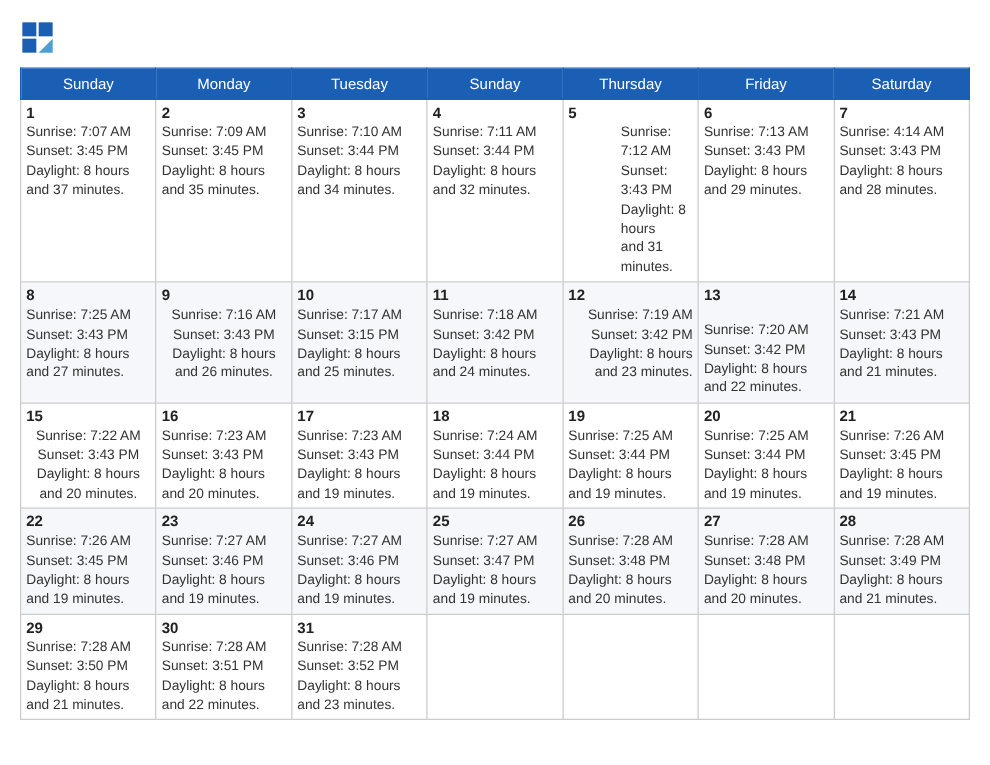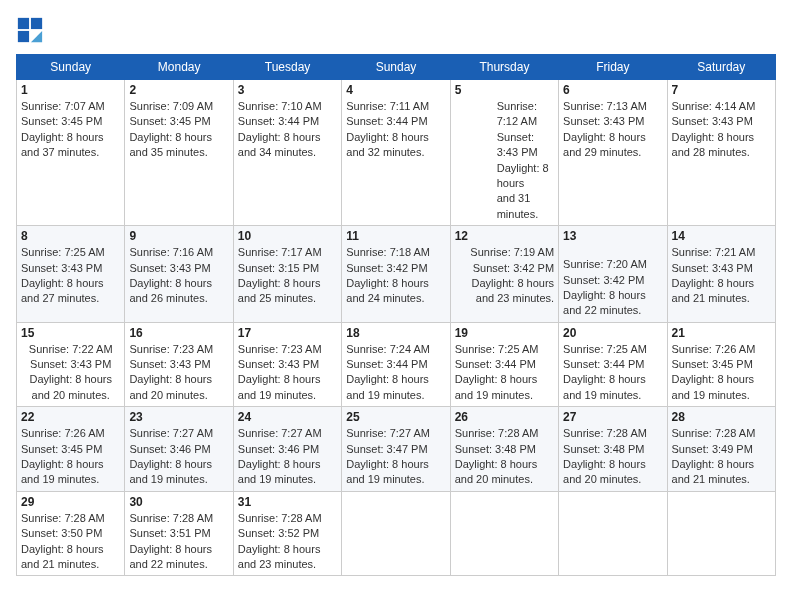--- a/index.html
+++ b/index.html
@@ -176,21 +176,21 @@
       <tr>
         <td>
           <span class="day-num">8</span>
           <div class="day-info" style="white-space: pre-line;">Sunrise: 7:25 AM
 Sunset: 3:43 PM
 Daylight: 8 hours
 and 27 minutes.</div>
         </td>
         <td>
           <span class="day-num">9</span>
-          <div class="day-info" style="white-space: pre-line;">Sunrise: 7:16 AM
+          <div class="day-info" style="white-space: pre-line; text-align: center;">Sunrise: 7:16 AM
 Sunset: 3:43 PM
 Daylight: 8 hours
 and 26 minutes.</div>
         </td>
         <td>
           <span class="day-num">10</span>
           <div class="day-info" style="white-space: pre-line;">Sunrise: 7:17 AM
 Sunset: 3:15 PM
 Daylight: 8 hours
 and 25 minutes.</div>

